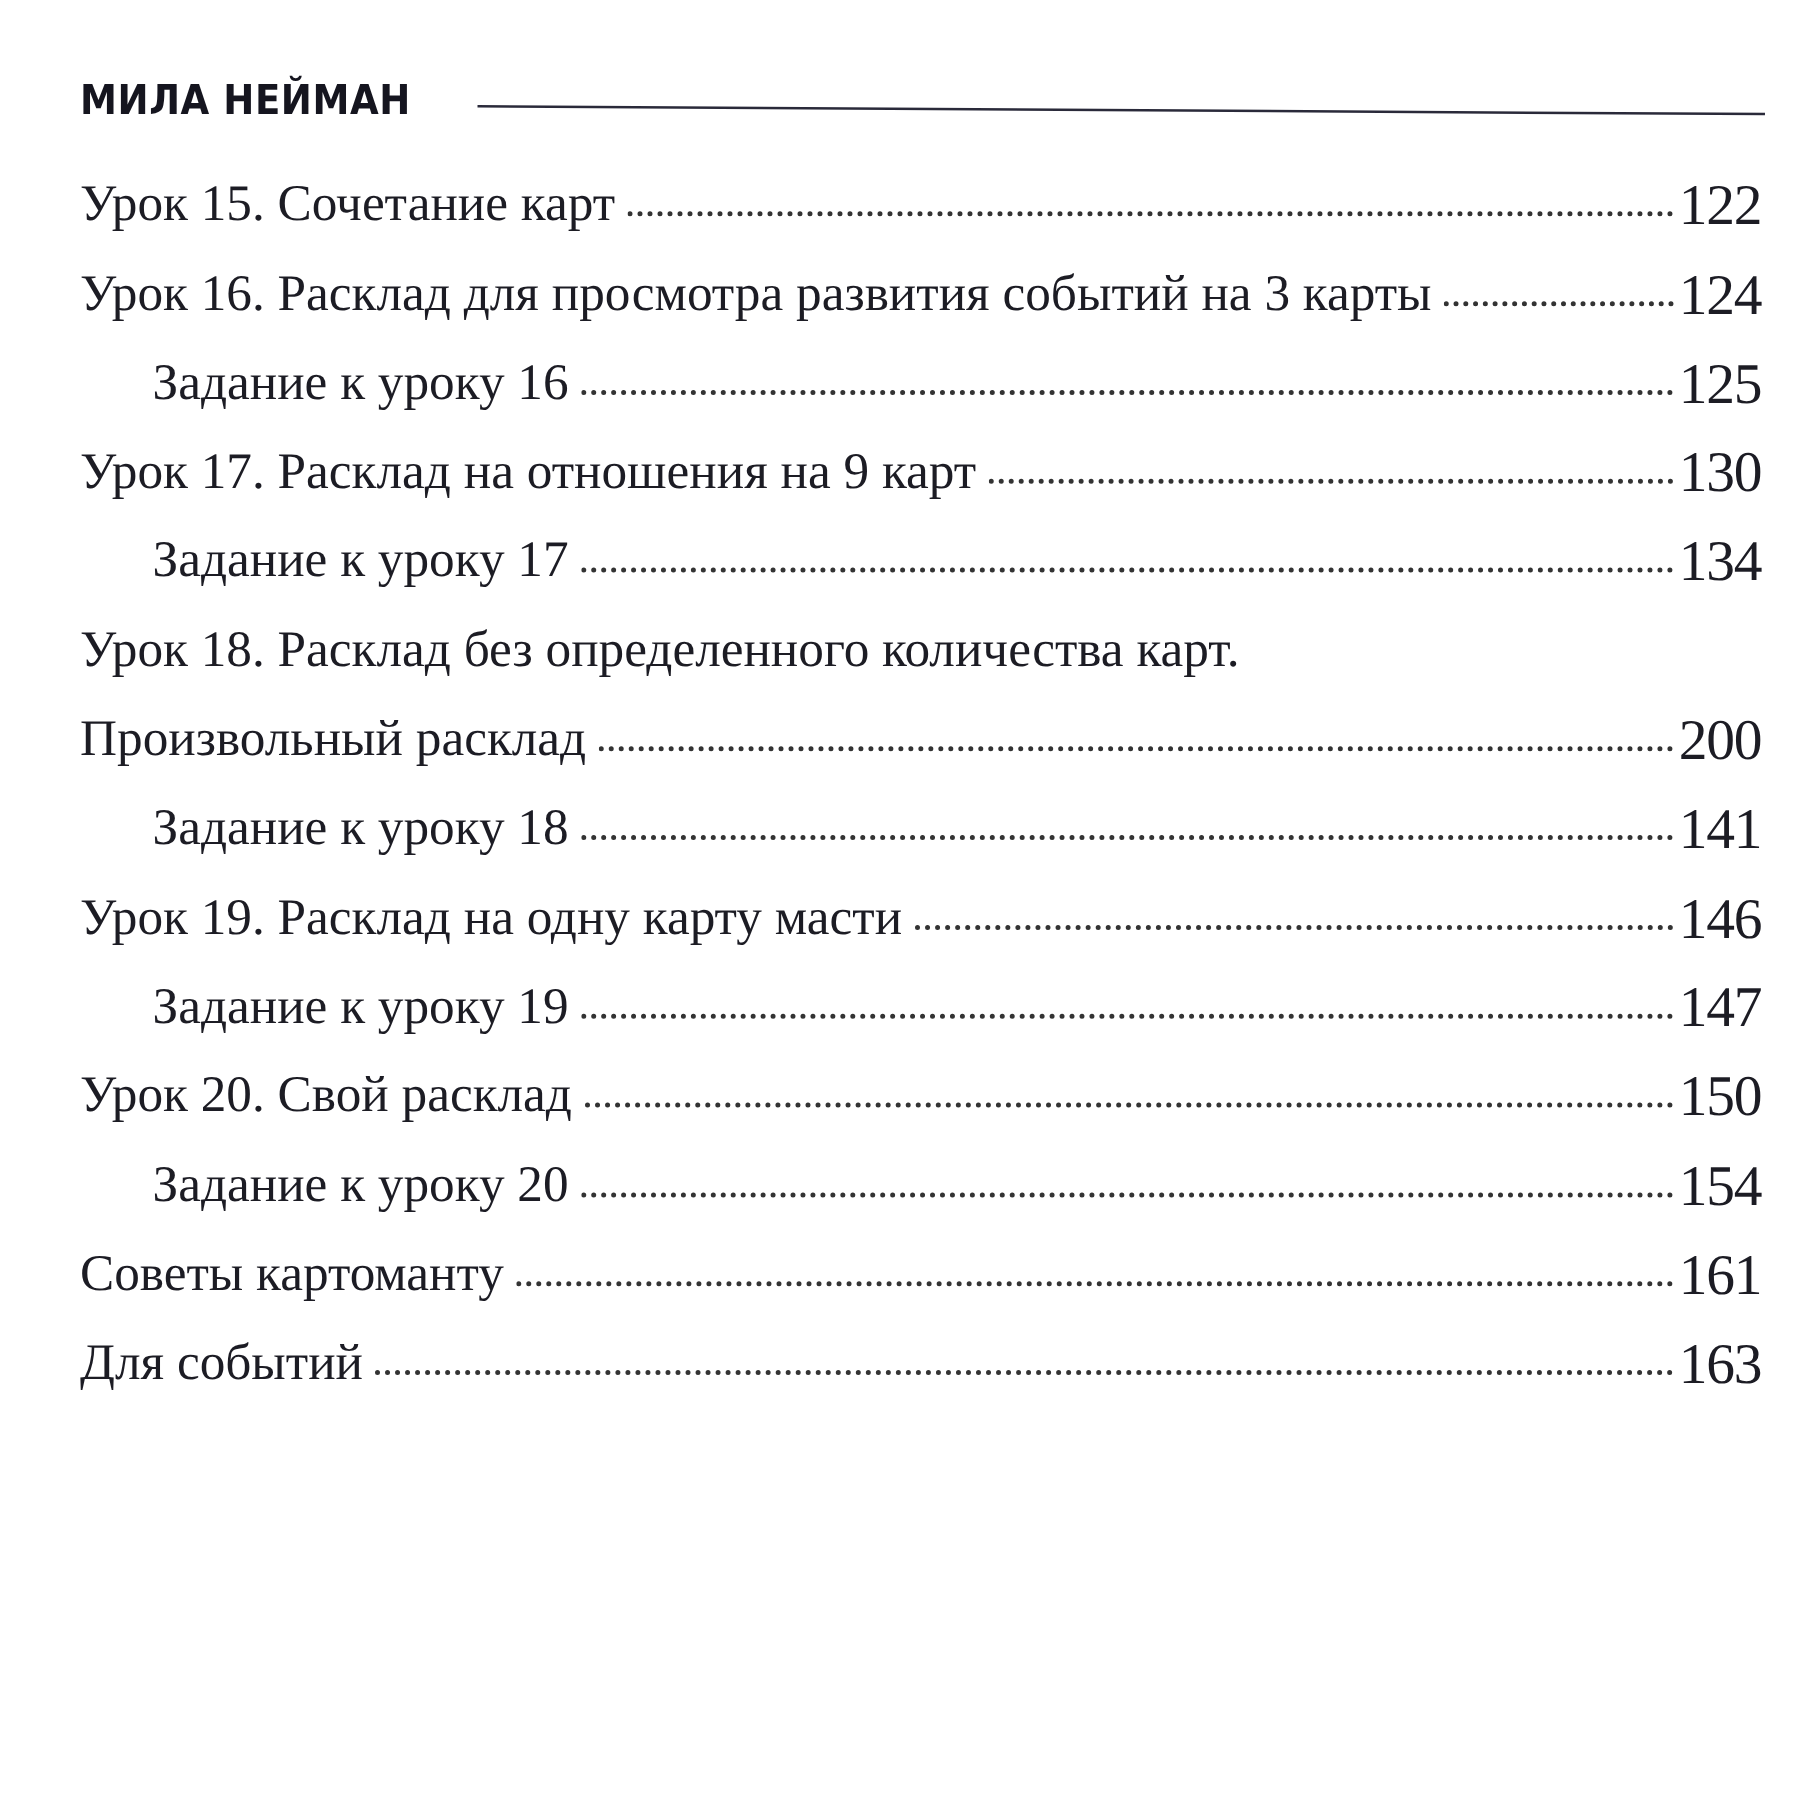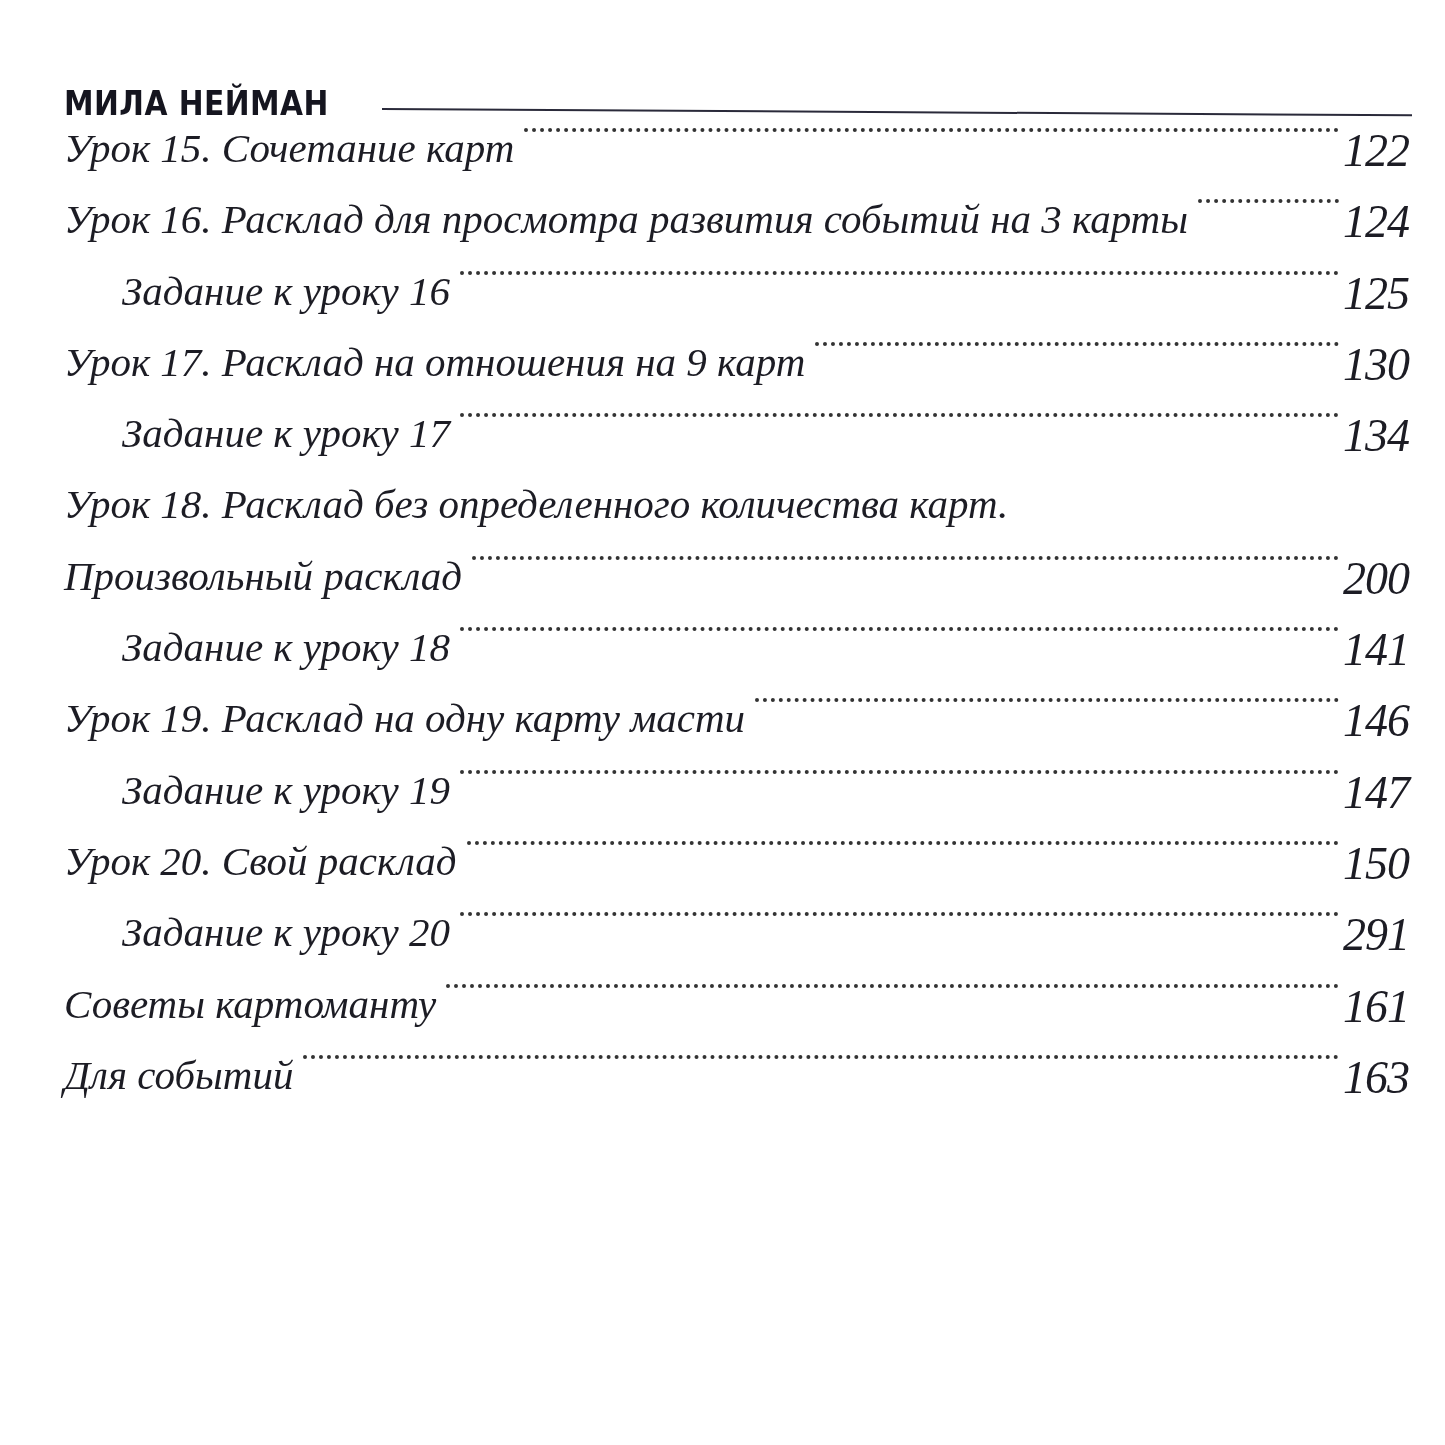--- a/index.html
+++ b/index.html
@@ -1,25 +1,25 @@
 <!DOCTYPE html>
 <html><head>
 <meta charset="utf-8">
 <style>
   html, body { margin:0; padding:0; background:#ffffff; }
   body { width:1445px; height:1445px; position:relative; overflow:hidden;
          font-family:"Liberation Serif", "DejaVu Serif", serif; color:#1c1c24; }
-  .header { position:absolute; left:64px; top:58px; width:1350px; height:50px;margin-top:24px; }
+  .header { position:absolute; left:64px; top:58px; width:1350px; height:50px; }
   .author { position:absolute; left:0; top:0; font-family:"DejaVu Sans", "Liberation Sans", sans-serif;
             font-weight:bold; font-size:33px; letter-spacing:0.5px; color:#15151f;
             transform:scaleX(0.9); transform-origin:left top; line-height:44px; }
   .rule { position:absolute; left:318px; top:26px; width:1030px; height:2px; background:#2a2a3a;
           transform:rotate(0.35deg); transform-origin:left center; }
   .toc { position:absolute; left:64px; top:128px; width:1345px; }
-  .row { position:relative; height:71.3px; display:flex; align-items:flex-start; font-size:41px; line-height:1;font-style:italic; }
+  .row { position:relative; height:71.3px; display:flex; align-items:flex-end; font-size:41px; line-height:1; }
   .row.sub { padding-left:58px; }
   .row .title { white-space:nowrap; padding-bottom:16px; background:#fff; position:relative; z-index:1; padding-right:10px; }
   .row .leader { flex:1; border-bottom:4px dotted #333; margin-bottom:26px; min-width:20px; }
   .row .page { white-space:nowrap; padding-bottom:12px; padding-left:4px; font-size:46px; letter-spacing:-1px; }
   .row.cont .title { padding-bottom:16px; }
 </style>
 </head>
 <body>
 
 <div class="header">
@@ -77,21 +77,21 @@
     <span class="page">147</span>
   </div>
   <div class="row">
     <span class="title">Урок 20. Свой расклад</span>
     <span class="leader"></span>
     <span class="page">150</span>
   </div>
   <div class="row sub">
     <span class="title">Задание к уроку 20</span>
     <span class="leader"></span>
-    <span class="page">291</span>
+    <span class="page">154</span>
   </div>
   <div class="row">
     <span class="title">Советы картоманту</span>
     <span class="leader"></span>
     <span class="page">161</span>
   </div>
   <div class="row">
     <span class="title">Для событий</span>
     <span class="leader"></span>
     <span class="page">163</span>

